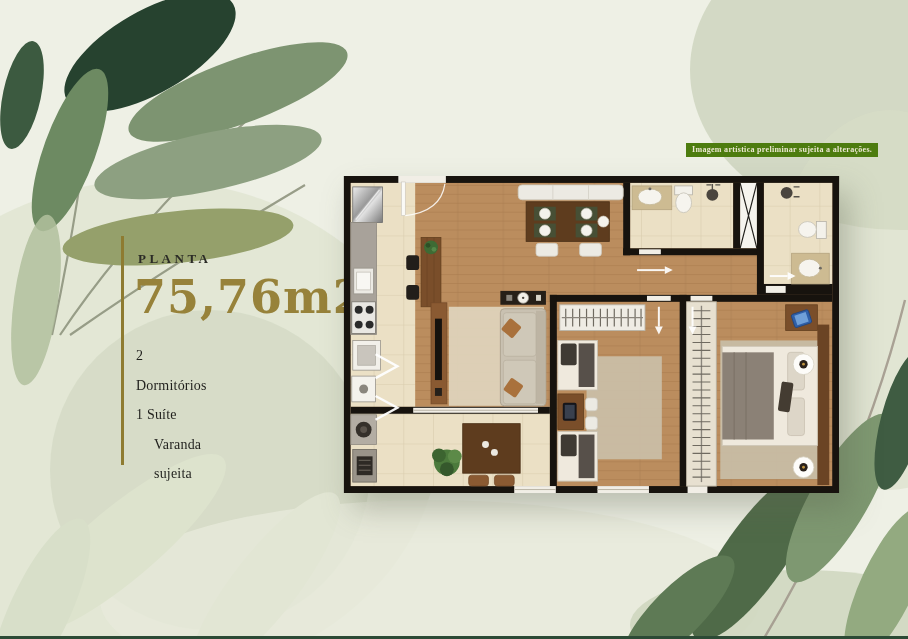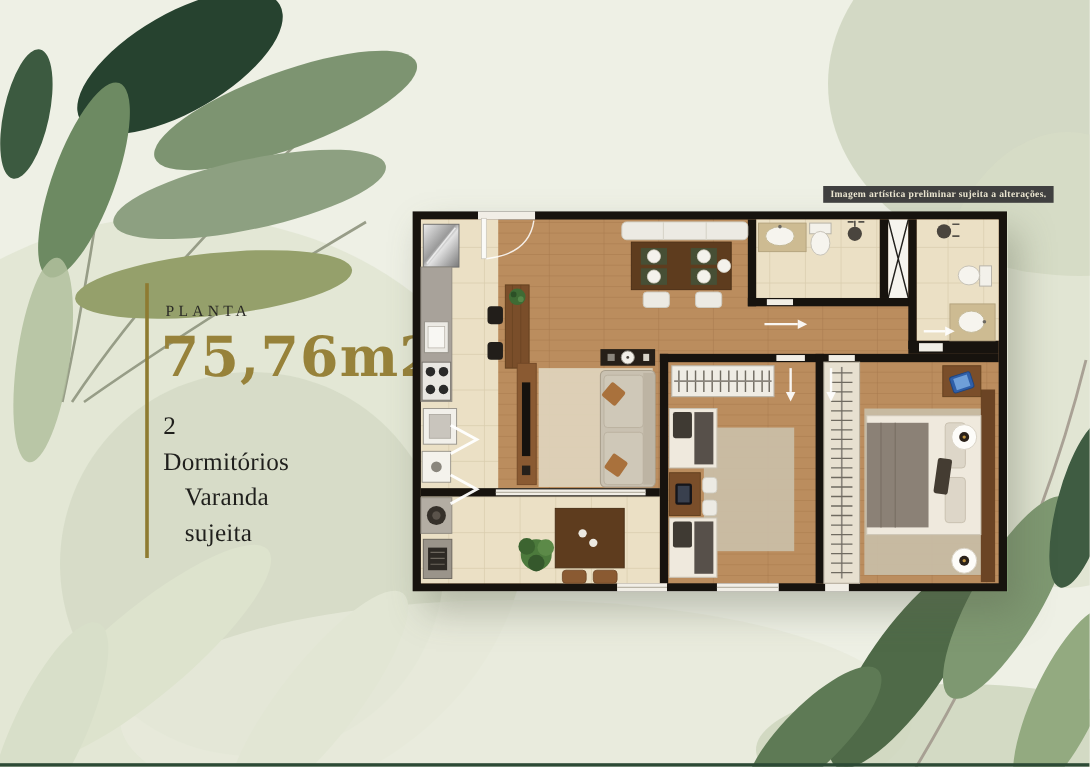--- a/index.html
+++ b/index.html
@@ -9,37 +9,37 @@
     font-family:"Liberation Serif","DejaVu Serif",serif;
   }
   .bg-svg{position:absolute;left:0;top:0;width:908px;height:639px;}
   .bottom-strip{position:absolute;left:0;bottom:0;width:908px;height:3px;background:#2c4a35;}
 
   
   .info{position:absolute;left:0;top:0;}
   .accent-line{position:absolute;left:121px;top:236px;width:3px;height:229px;background:#8e7b31;}
   .eyebrow{
     position:absolute;left:138px;top:251px;
-    font-size:13px;letter-spacing:3.5px;font-weight:400;color:#2b2b26;
+    font-size:13px;letter-spacing:3.5px;font-weight:700;color:#2b2b26;
   }
   .area{
     position:absolute;left:134px;top:270px;
     font-family:"DejaVu Serif","Liberation Serif",serif;
     font-size:46px;font-weight:700;color:#97823a;letter-spacing:1px;
   }
   .features{position:absolute;left:136px;top:341px;list-style:none;margin:0;padding:0;}
   .features div{
-    font-size:21px;line-height:29.5px;color:#1f1f1c;letter-spacing:.2px;
+    font-size:14px;line-height:29.5px;color:#1f1f1c;letter-spacing:.2px;
   }
   .features .indent{padding-left:18px;}
 
   
   .badge{
-    position:absolute;left:686px;top:155px;
-    background:#404040;color:#ece7d2;
+    position:absolute;left:686px;top:143px;
+    background:#4d7c0f;color:#ece7d2;
     font-size:8px;font-weight:700;letter-spacing:.3px;
     padding:2px 6px 3px 6px;
   }
 
   
   .plan{
     position:absolute;left:343px;top:176px;width:497px;height:317px;
     box-shadow:10px 16px 28px rgba(95,100,80,.35);
   }
   .plan svg{display:block;width:100%;height:100%;}
@@ -91,20 +91,21 @@
     <ellipse cx="902" cy="420" rx="72" ry="21" fill="#3f5c42" transform="rotate(-75 902 420)"></ellipse>
   </g>
 </svg>
 
 <div class="info">
   <div class="accent-line"></div>
   <div class="eyebrow">PLANTA</div>
   <div class="area">75,76m2</div>
   <div class="features">
     <div>2 Dormitórios</div>
+    <div>1 Suíte</div>
     <div class="indent">Varanda sujeita</div>
   </div>
 </div>
 
 <div class="badge">Imagem artística preliminar sujeita a alterações.</div>
 
 <div class="plan">
 <svg viewBox="0 0 500 320" xmlns="http://www.w3.org/2000/svg">
   <defs>
     <pattern id="wood" width="46" height="9" patternUnits="userSpaceOnUse">

